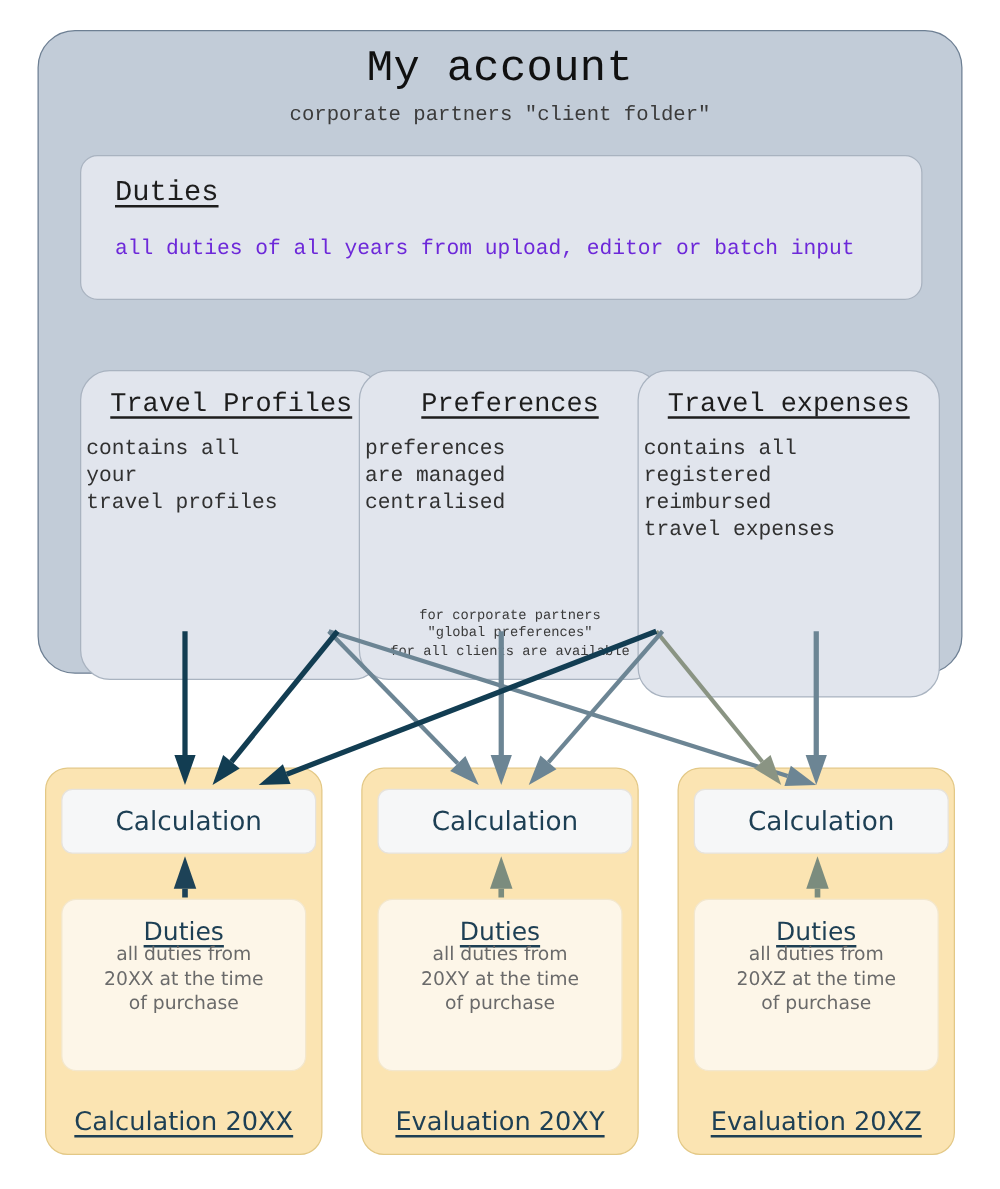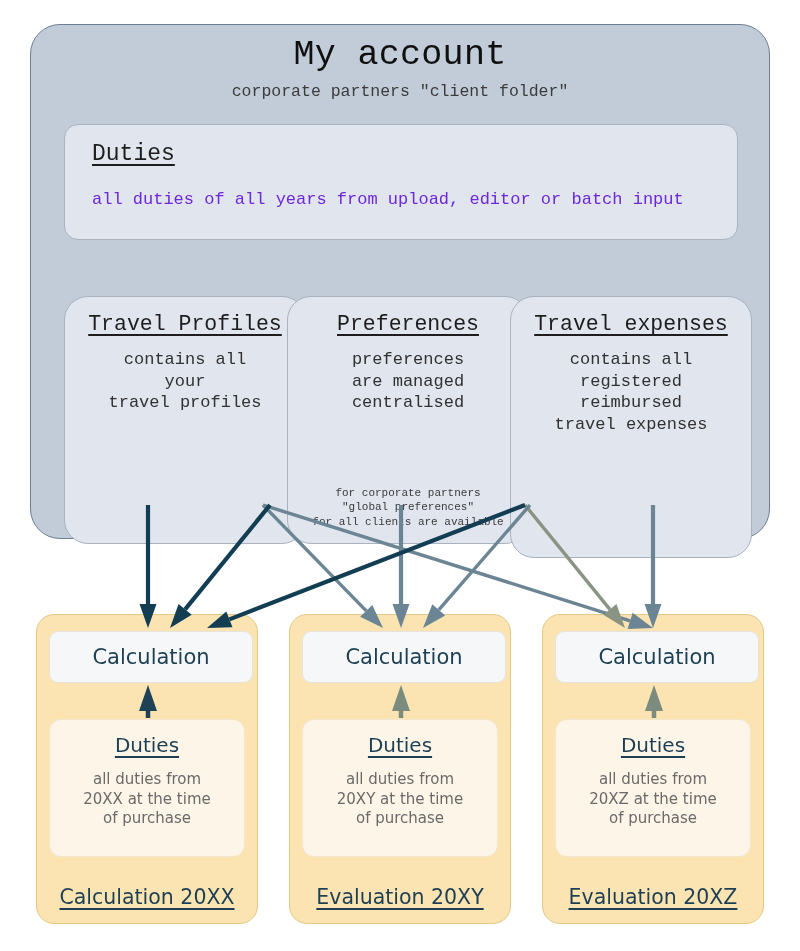--- a/index.html
+++ b/index.html
@@ -113,21 +113,20 @@
     text-align: center;
     font-size: 21.5px;
     color: #1d1d1d;
     text-decoration: underline;
     text-underline-offset: 4px;
   }
   .col-body {
     position: absolute;
     left: 4px; right: 4px;
     top: 52px;
-    text-align: center;
     font-size: 17px;
     line-height: 1.27;
     color: #313131;
     white-space: pre-line;
   }
   .col-note {
     position: absolute;
     left: 2px; right: 2px;
     bottom: 14px;
     text-align: center;
@@ -187,21 +186,21 @@
     top: 13px;
     text-align: center;
     font-size: 20px;
     color: #1d3f54;
     text-decoration: underline;
     text-underline-offset: 4px;
   }
   .duties-box-body {
     position: absolute;
     left: 4px; right: 4px;
-    top: 50px;
+    top: 34px;
     text-align: center;
     font-size: 15px;
     line-height: 1.30;
     color: #6a6a6a;
     white-space: pre-line;
   }
 
   .eval-label {
     position: absolute;
     left: 0; right: 0;

